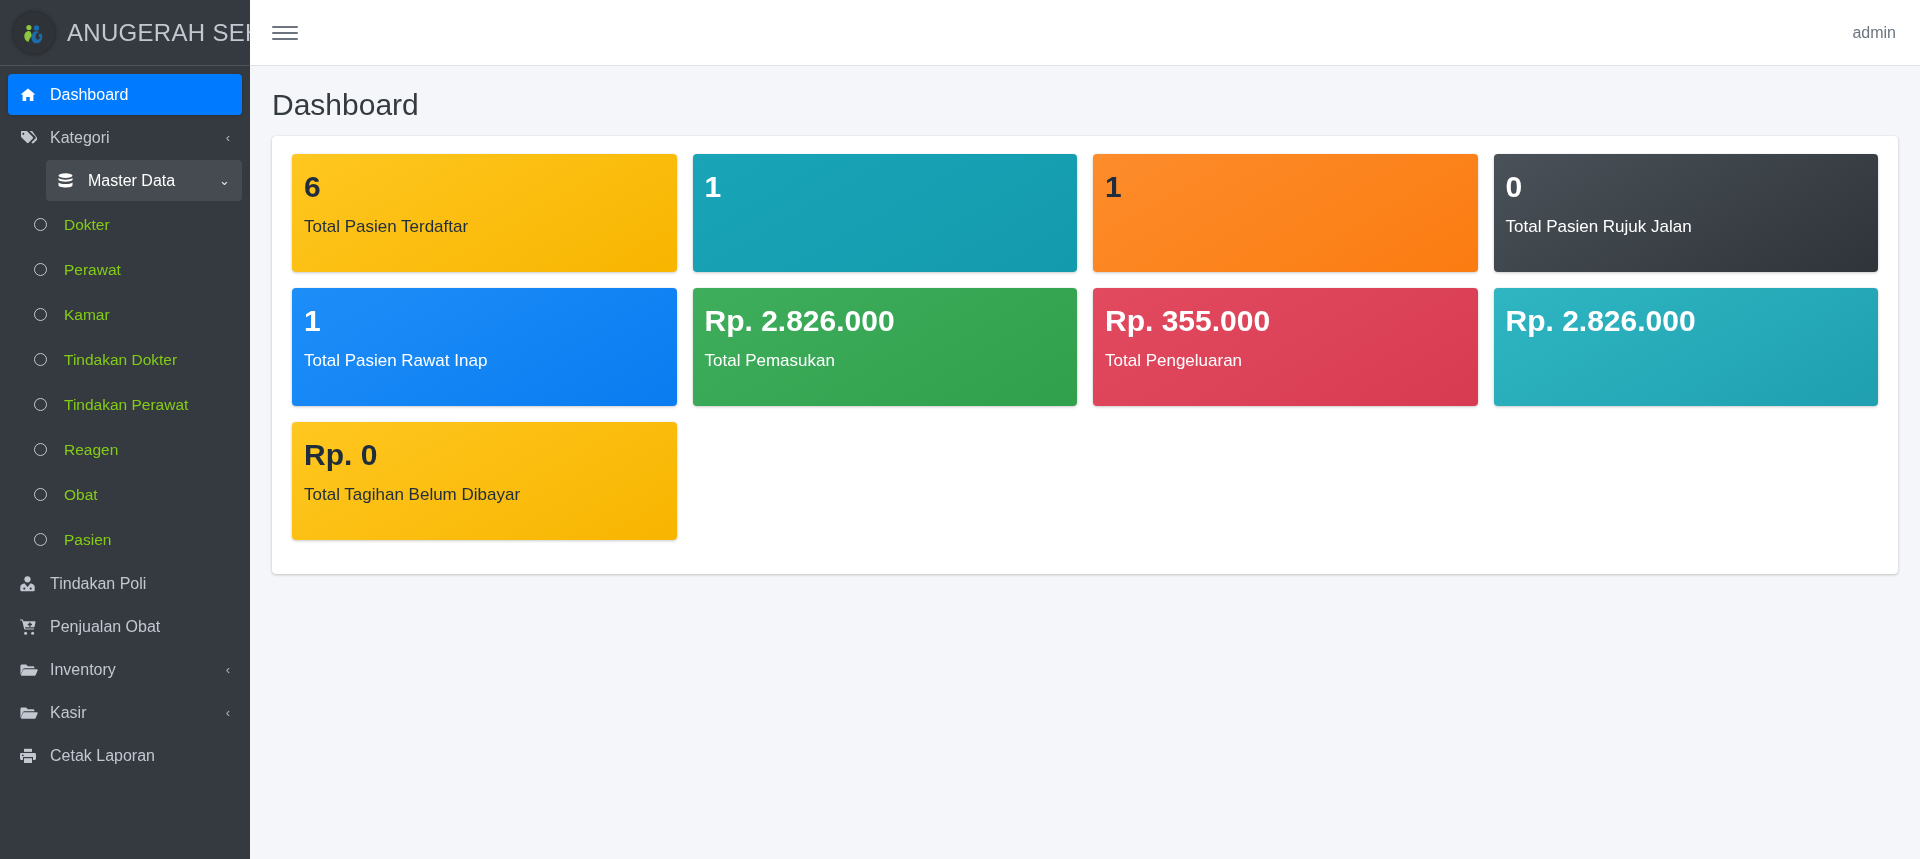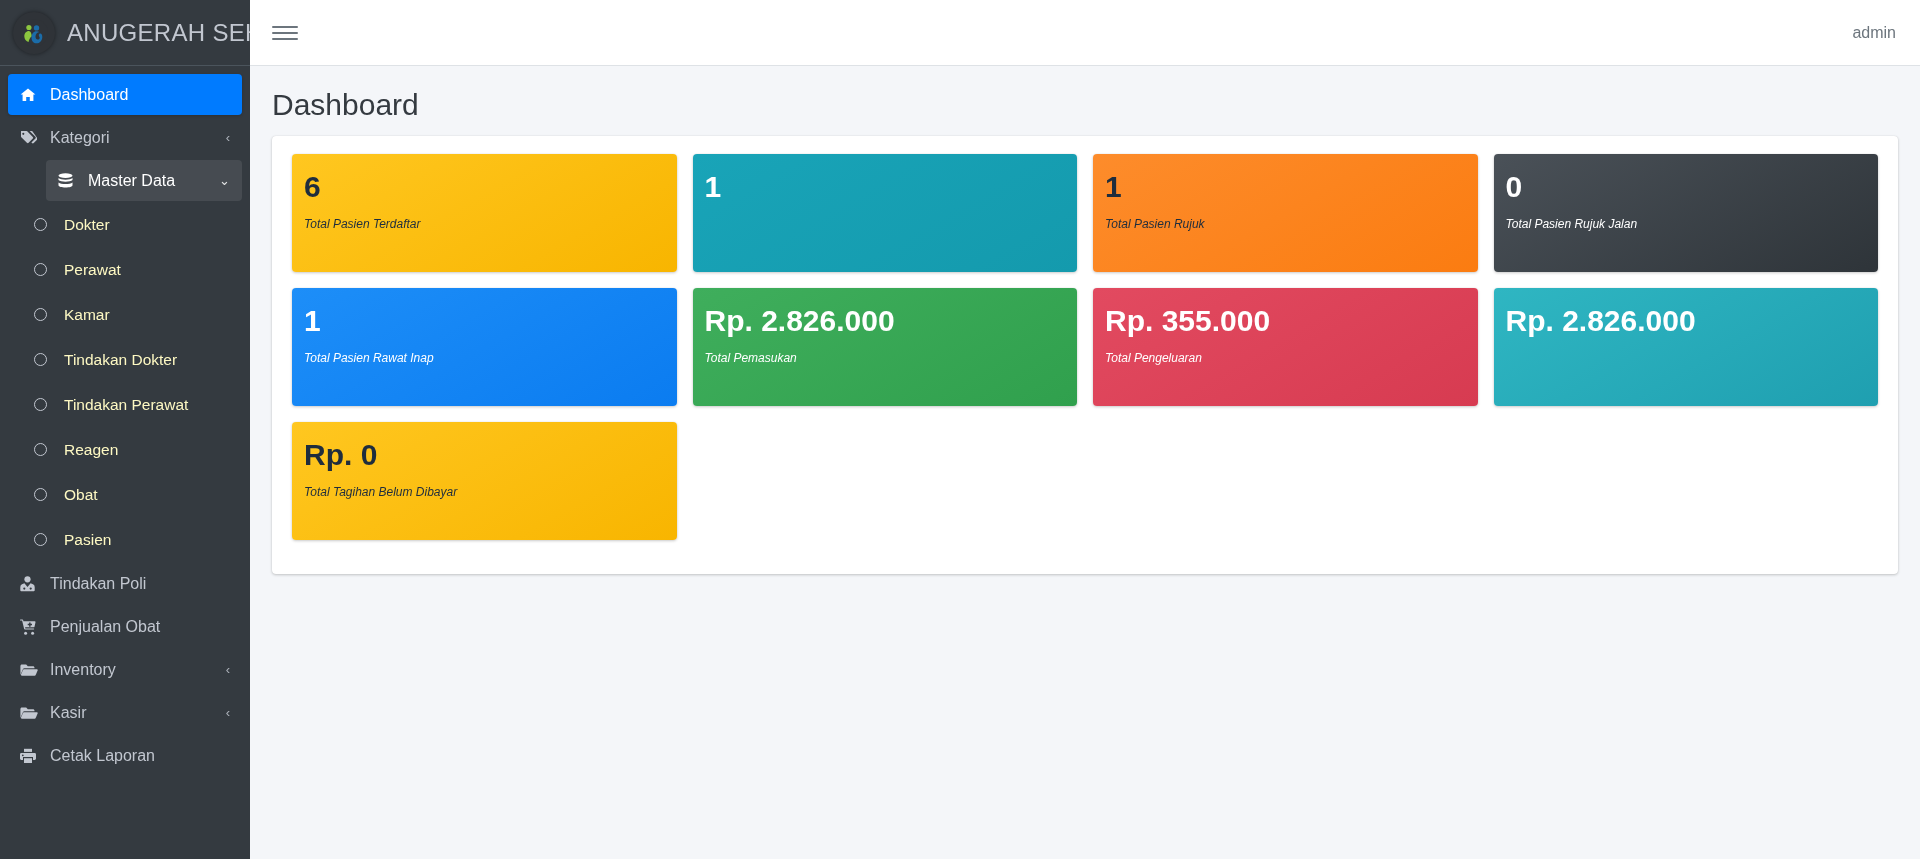--- a/index.html
+++ b/index.html
@@ -112,21 +112,21 @@
     opacity: .85;
     margin-left: 8px;
     line-height: 1;
   }
 
   .nav-item.open .nav-arrow { color: #fff; }
 
   .subnav { padding-left: 14px; }
 
   .subnav .nav-item {
-    color: #fef9c3;
+    color: #84cc16;
     font-size: 15.5px;
     height: 43px;
   }
 
   .ring {
     width: 13px;
     height: 13px;
     border: 1.6px solid #c2c7d0;
     border-radius: 50%;
     display: inline-block;
@@ -222,25 +222,24 @@
 
   .stat-value {
     font-size: 30px;
     font-weight: bold;
     line-height: 1.1;
     margin-bottom: 14px;
     white-space: nowrap;
   }
 
   .stat-label {
-    font-size: 12px;
+    font-size: 17px;
     font-weight: 400;
     line-height: 1.2;
     white-space: nowrap;
-    font-style: italic;
   }
 
   .txt-dark  { color: #1f2d3d; }
   .txt-light { color: #ffffff; }
 </style>
 </head>
 <body>
 
 <div class="app">
 
@@ -443,21 +442,20 @@
 
           <div class="card-col">
             <div class="stat-card" style="background:linear-gradient(150deg,#19a4b8,#149aad)">
               <div class="stat-value txt-light">1</div>
             </div>
           </div>
 
           <div class="card-col">
             <div class="stat-card" style="background:linear-gradient(150deg,#fd8c2b,#fb7c11)">
               <div class="stat-value txt-dark">1</div>
-              <div class="stat-label txt-dark">Total Pasien Rujuk</div>
             </div>
           </div>
 
           <div class="card-col">
             <div class="stat-card" style="background:linear-gradient(150deg,#4a5158,#2e3439)">
               <div class="stat-value txt-light">0</div>
               <div class="stat-label txt-light">Total Pasien Rujuk Jalan</div>
             </div>
           </div>
 

